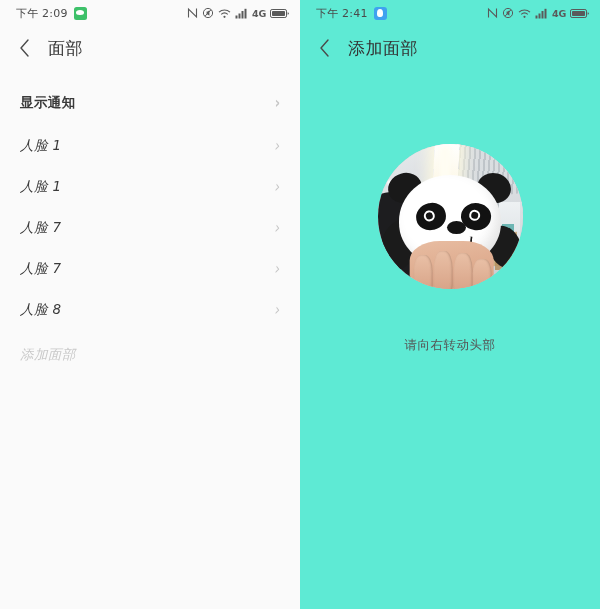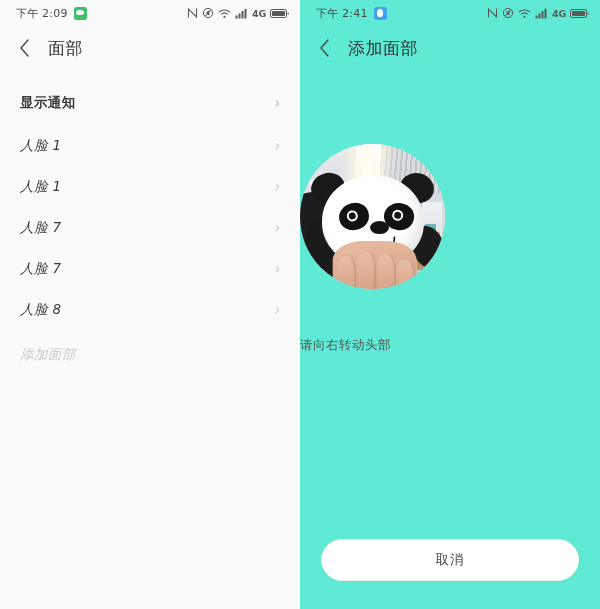--- a/index.html
+++ b/index.html
@@ -99,21 +99,21 @@
     margin-top: 18px; margin-bottom: 4px;
   }
   .section-label {
     font-size: 10.5px; color: #c3c3c3; letter-spacing: .4px;
     white-space: nowrap;
   }
   .section-rule { flex: 1; height: 1px; background: #ececec; }
 
   
   .right-body {
-    display: flex; flex-direction: column; align-items: flex-start;
+    display: flex; flex-direction: column; align-items: center;
     height: calc(609px - 26px - 44px);
     position: relative;
   }
   .face-circle {
     width: 145px; height: 145px; border-radius: 50%;
     margin-top: 74px;
     overflow: hidden; position: relative;
     background: #c9ccd1;
   }
   .scene { position: absolute; inset: 0; }
@@ -446,18 +446,15 @@
             <span class="finger" style="left:4px;"></span>
             <span class="finger" style="left:24px;height:44px;"></span>
             <span class="finger" style="left:44px;height:42px;"></span>
             <span class="finger" style="left:63px;height:36px;"></span>
           </div>
         </div>
       </div>
 
       <div class="hint">请向右转动头部</div>
 
-      <div class="cancel-wrap">
-        <div class="cancel-btn">取消</div>
-      </div>
     </div>
   </div>
 </div>
 
 </body></html>

